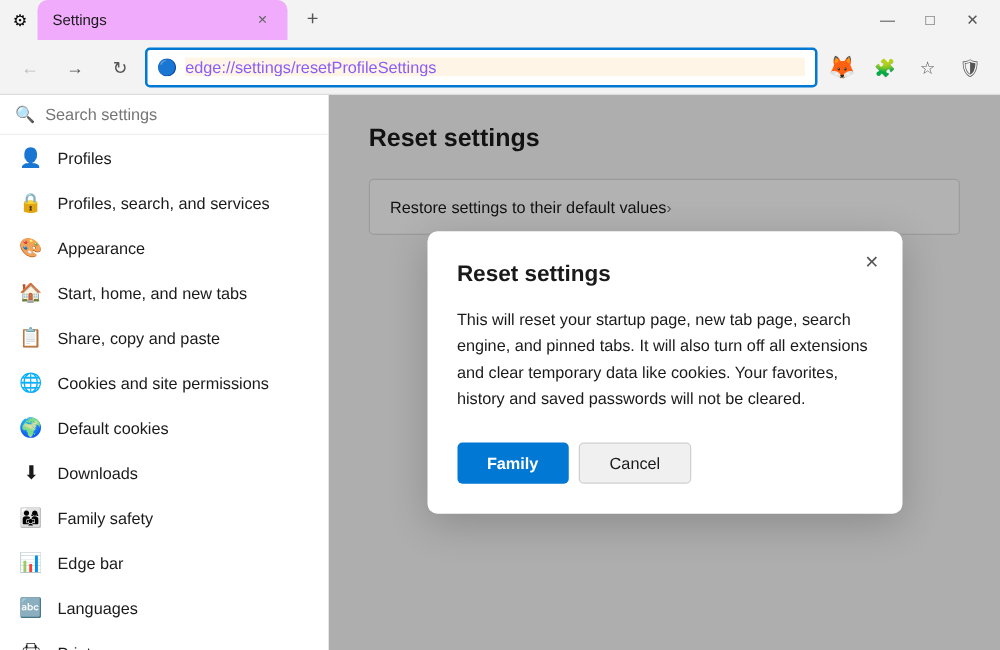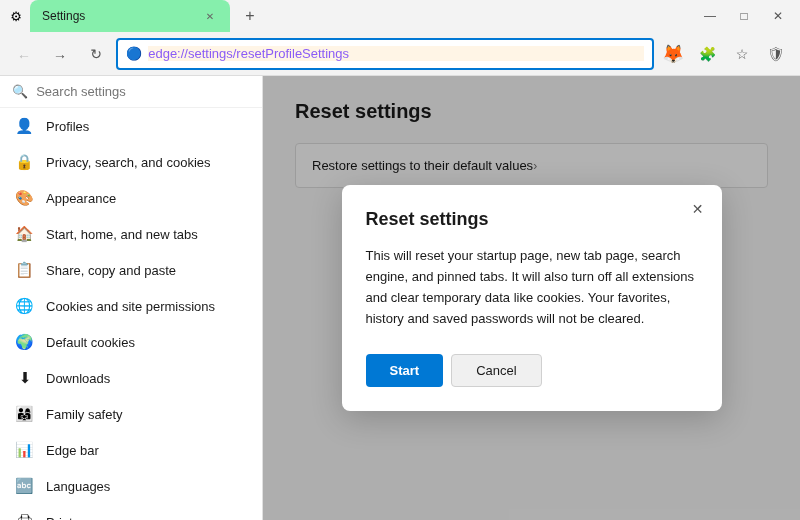--- a/index.html
+++ b/index.html
@@ -4,21 +4,21 @@
   <style>
     * { margin: 0; padding: 0; box-sizing: border-box; }
     body { font-family: 'Segoe UI', sans-serif; font-size: 13px; background: #f3f3f3; width: 800px; height: 520px; overflow: hidden; }
 
     
     .browser-frame { width: 800px; height: 520px; display: flex; flex-direction: column; background: #f3f3f3; }
 
     .title-bar { height: 32px; background: #f3f3f3; display: flex; align-items: center; padding: 0 8px; gap: 6px; }
     .title-bar-left { display: flex; align-items: center; gap: 4px; }
     .window-icon { width: 16px; height: 16px; display: flex; align-items: center; justify-content: center; }
-    .tab { display: flex; align-items: center; background: #86efac; border-radius: 8px 8px 0 0; padding: 0 12px; height: 32px; gap: 8px; min-width: 200px; }
+    .tab { display: flex; align-items: center; background: #f0abfc; border-radius: 8px 8px 0 0; padding: 0 12px; height: 32px; gap: 8px; min-width: 200px; }
     .tab-title { font-size: 12px; color: #1a1a1a; flex: 1; }
     .tab-close { width: 16px; height: 16px; border-radius: 50%; display: flex; align-items: center; justify-content: center; font-size: 10px; color: #666; cursor: pointer; }
     .new-tab-btn { width: 28px; height: 28px; border-radius: 50%; display: flex; align-items: center; justify-content: center; font-size: 16px; color: #555; cursor: pointer; }
 
     .toolbar { height: 44px; background: #f3f3f3; display: flex; align-items: center; padding: 0 8px; gap: 4px; border-bottom: 1px solid #ddd; }
     .nav-btn { width: 32px; height: 32px; border-radius: 50%; display: flex; align-items: center; justify-content: center; font-size: 14px; color: #555; cursor: pointer; border: none; background: transparent; }
     .nav-btn.disabled { color: #bbb; cursor: default; }
     .address-bar { flex: 1; height: 32px; background: #ffffff; border: 2px solid #0078d4; border-radius: 4px; display: flex; align-items: center; padding: 0 8px; }
     .address-bar input { border: none; outline: none; width: 100%; font-size: 13px; color: #1a1a1a; background: transparent; }
     .toolbar-icons { display: flex; align-items: center; gap: 2px; }
@@ -102,21 +102,21 @@
         <span class="search-icon">🔍</span>
         <input type="text" placeholder="Search settings" style="">
       </div>
 
       <div class="nav-item">
         <span class="nav-icon">👤</span>
         <span>Profiles</span>
       </div>
       <div class="nav-item">
         <span class="nav-icon">🔒</span>
-        <span>Privacy, search, and cookies</span>
+        <span>Profiles, search, and services</span>
       </div>
       <div class="nav-item">
         <span class="nav-icon">🎨</span>
         <span>Appearance</span>
       </div>
       <div class="nav-item">
         <span class="nav-icon">🏠</span>
         <span>Start, home, and new tabs</span>
       </div>
       <div class="nav-item">
@@ -161,21 +161,21 @@
         <span class="settings-option-text">Restore settings to their default values</span>
         <span class="chevron">›</span>
       </div>
 
       <div class="overlay">
         <div class="dialog">
           <button class="dialog-close">✕</button>
           <h2 class="dialog-title">Reset settings</h2>
           <p class="dialog-body">This will reset your startup page, new tab page, search engine, and pinned tabs. It will also turn off all extensions and clear temporary data like cookies. Your favorites, history and saved passwords will not be cleared.</p>
           <div class="dialog-actions">
-            <button class="btn-primary">Start</button>
+            <button class="btn-primary">Family</button>
             <button class="btn-secondary">Cancel</button>
           </div>
         </div>
       </div>
     </div>
 
   </div>
 </div>
 
 </body></html>

